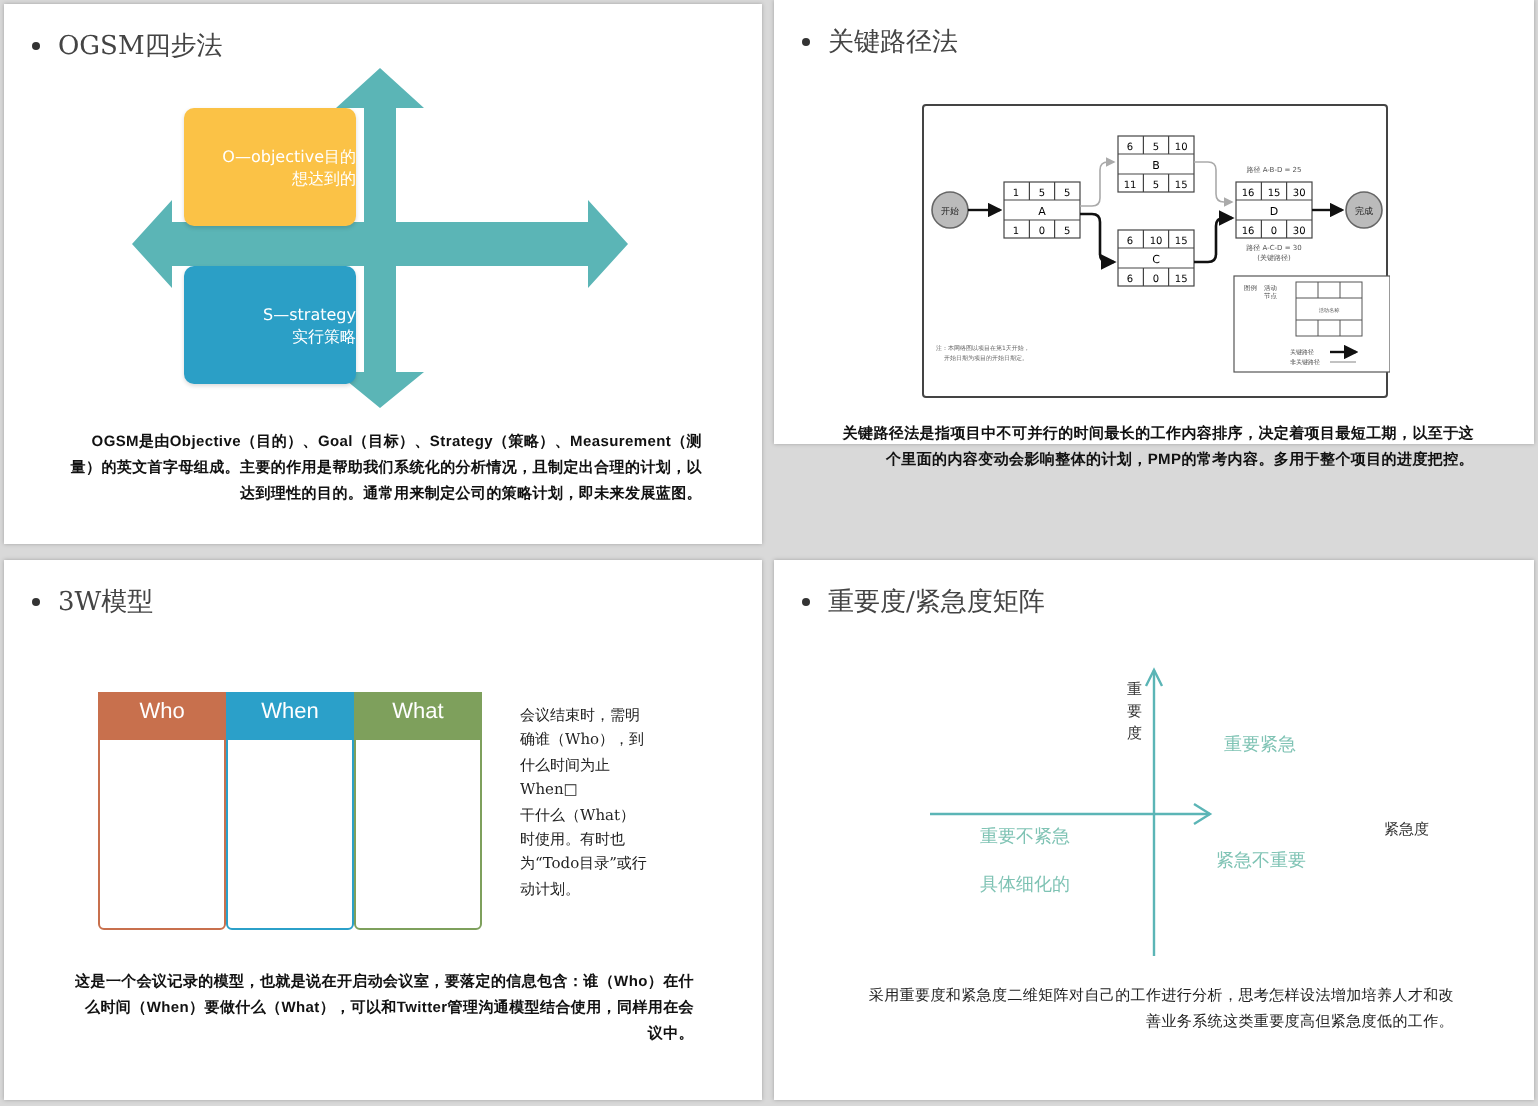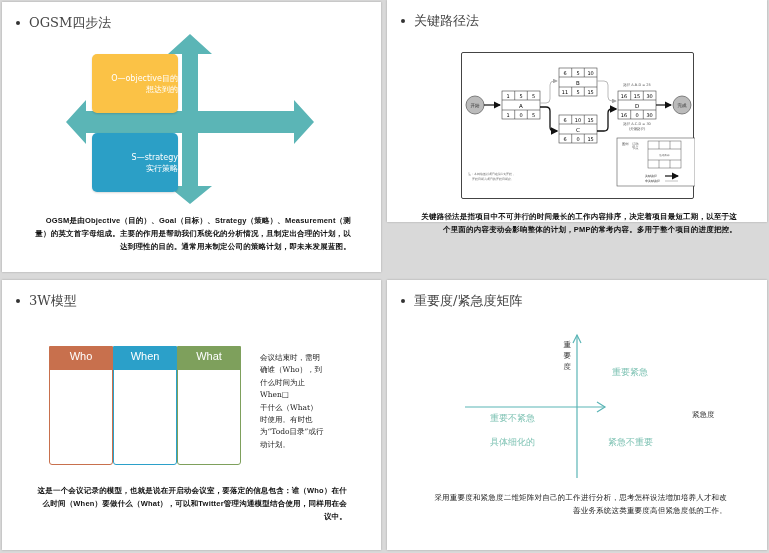--- a/index.html
+++ b/index.html
@@ -250,15 +250,15 @@
     <line x1="78" y1="127" x2="218" y2="127" stroke="#5bb5b6" stroke-width="1.2"></line>
     <polyline points="210,122 218,127 210,132" fill="none" stroke="#5bb5b6" stroke-width="1.2"></polyline>
     <line x1="190" y1="55" x2="190" y2="198" stroke="#5bb5b6" stroke-width="1.2"></line>
     <polyline points="186,63 190,55 194,63" fill="none" stroke="#5bb5b6" stroke-width="1.2"></polyline>
   </svg>
   <div class="mx-axis-label" style="left:174px;top:59px;width:10px;line-height:11px;text-align:right;">重要度</div>
   <div class="mx-axis-label" style="left:273px;top:130px;margin-left:32px;">紧急度</div>
   <div class="mx-label" style="left:103px;top:86px;margin-top:46px;">重要不紧急</div>
   <div class="mx-label" style="left:225px;top:86px;">重要紧急</div>
   <div class="mx-label" style="left:103px;top:156px;">具体细化的</div>
-  <div class="mx-label" style="left:221px;top:156px;">紧急不重要</div>
+  <div class="mx-label" style="left:221px;top:144px;">紧急不重要</div>
   <div class="caption" style="top:211px;left:40px;right:40px;font-weight:normal;color:#222;">采用重要度和紧急度二维矩阵对自己的工作进行分析，思考怎样设法增加培养人才和改善业务系统这类重要度高但紧急度低的工作。</div>
 </div>
 
 </body></html>

